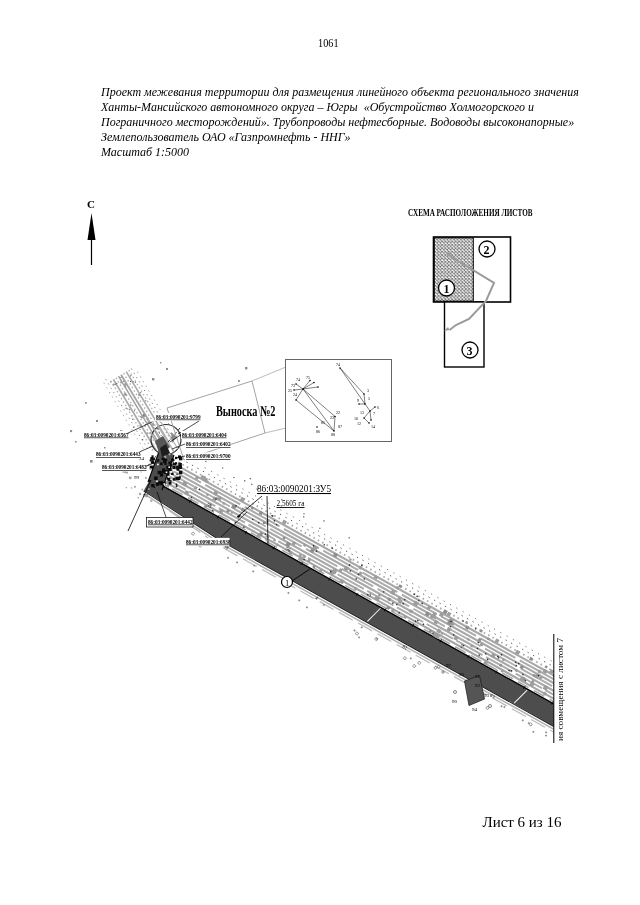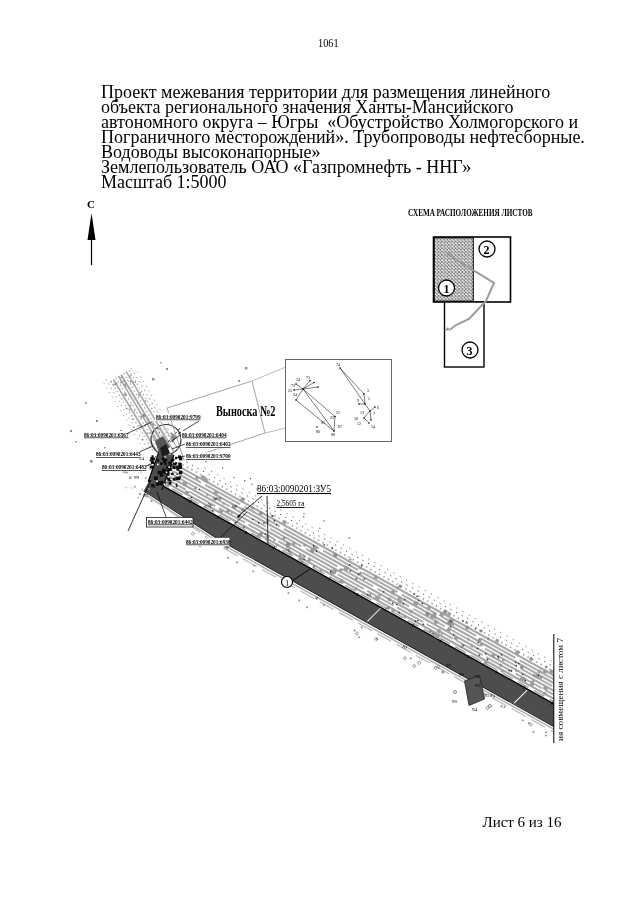--- a/index.html
+++ b/index.html
@@ -1,18 +1,18 @@
 <!DOCTYPE html>
 <html><head>
 <meta charset="utf-8">
 <style>
 html,body{margin:0;padding:0;background:#fff;}
 #page{position:relative;width:640px;height:905px;background:#fff;overflow:hidden;
  font-family:"Liberation Serif", serif;color:#000;filter:grayscale(1);}
-.hdr{position:absolute;left:101px;top:85px;width:495px;font-size:18px;line-height:15px;}
+.hdr{position:absolute;left:101px;top:85px;width:495px;font-size:12px;line-height:15px;font-style:italic;}
 </style>
 </head>
 <body>
 <div id="page">
 
 <div class="hdr">Проект межевания территории для размещения линейного объекта регионального значения
 Ханты-Мансийского автономного округа – Югры&nbsp; «Обустройство Холмогорского и
 Пограничного месторождений». Трубопроводы нефтесборные. Водоводы высоконапорные»<br>
 Землепользователь ОАО «Газпромнефть - ННГ»<br>
 Масштаб 1:5000</div>

